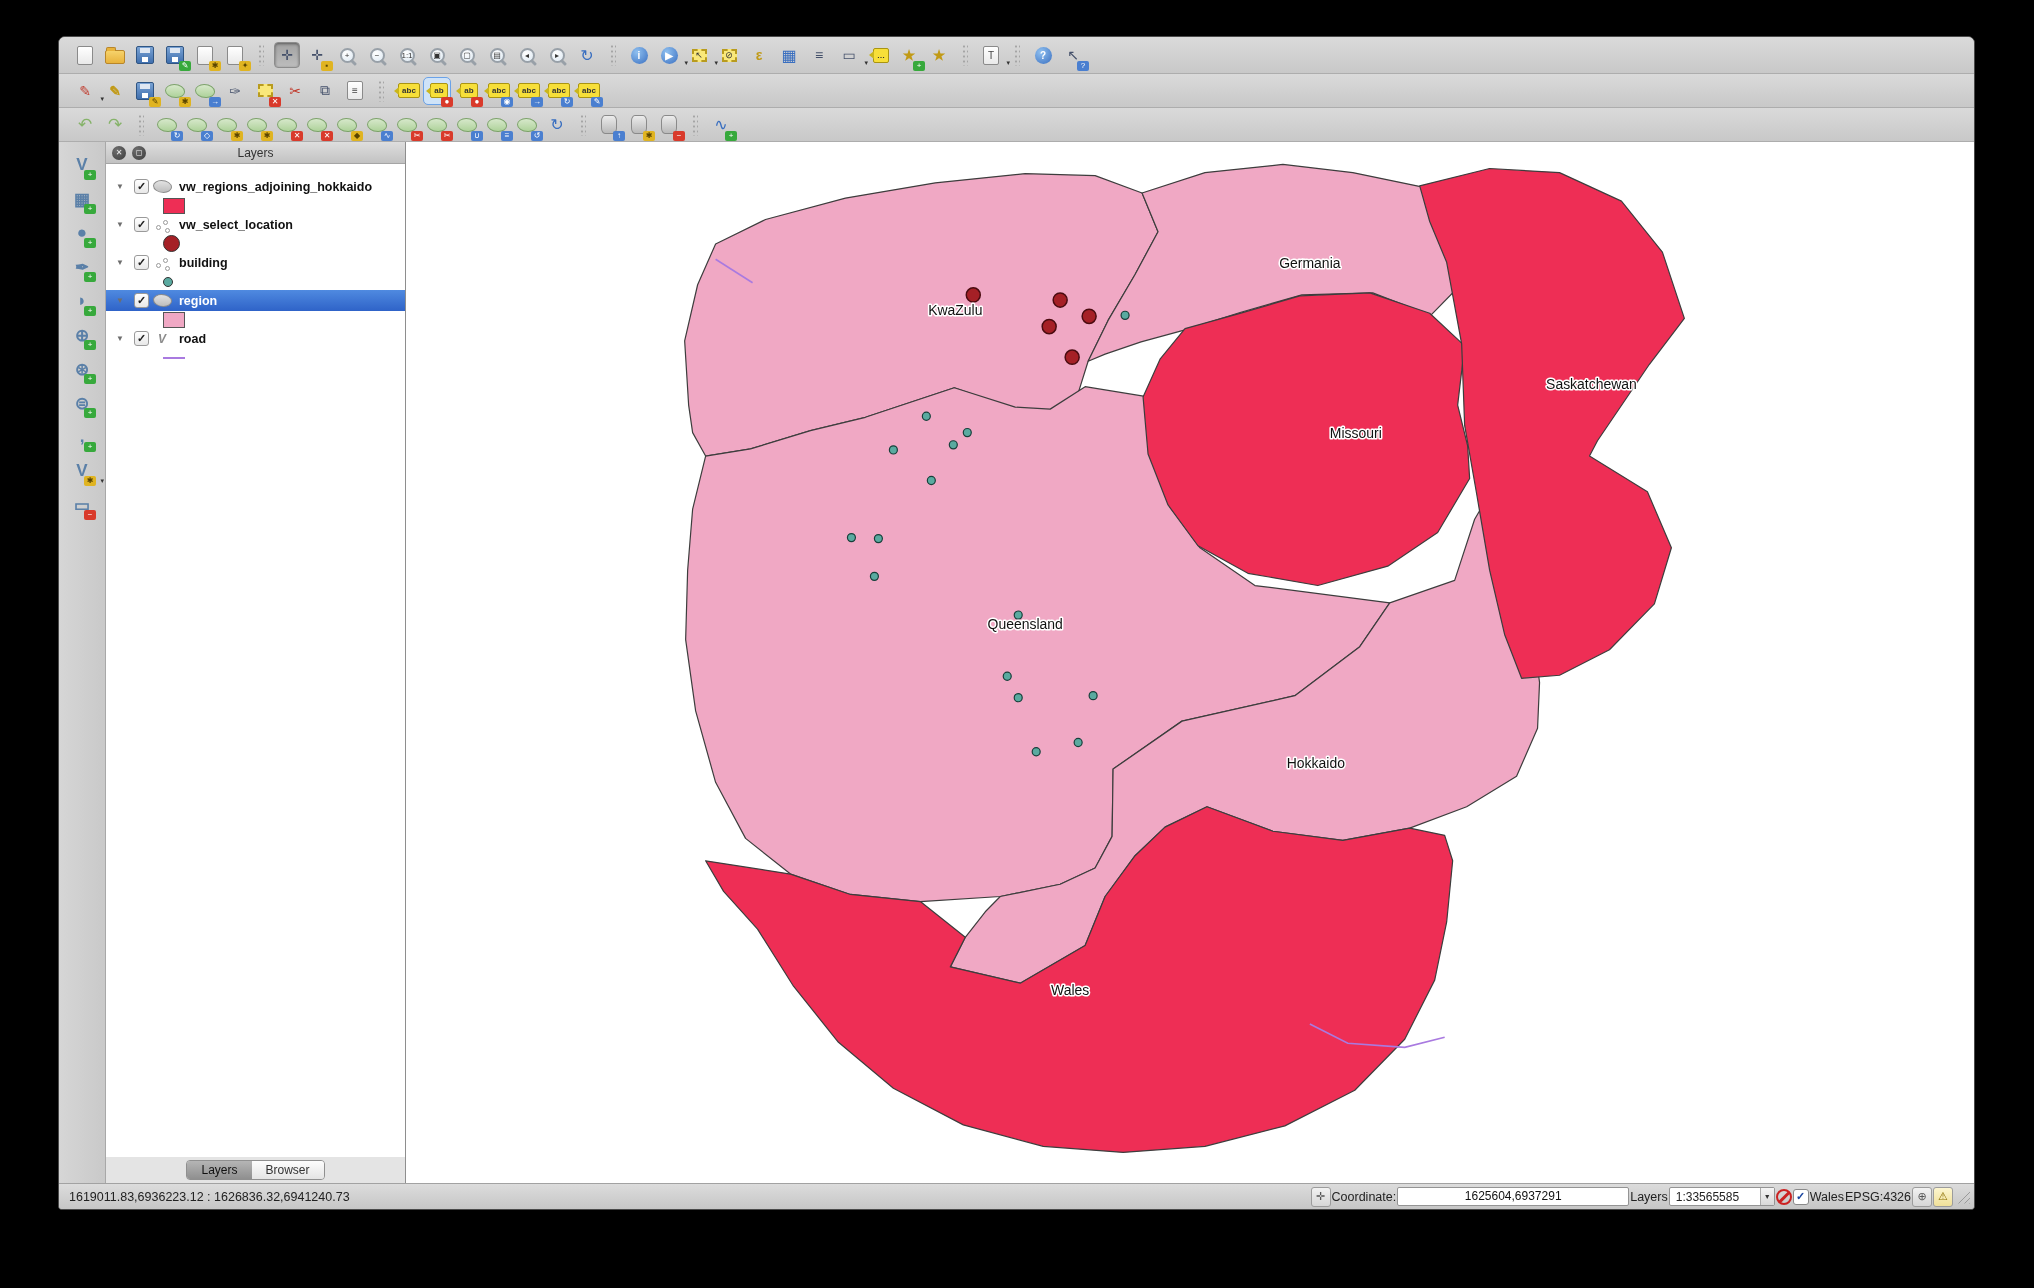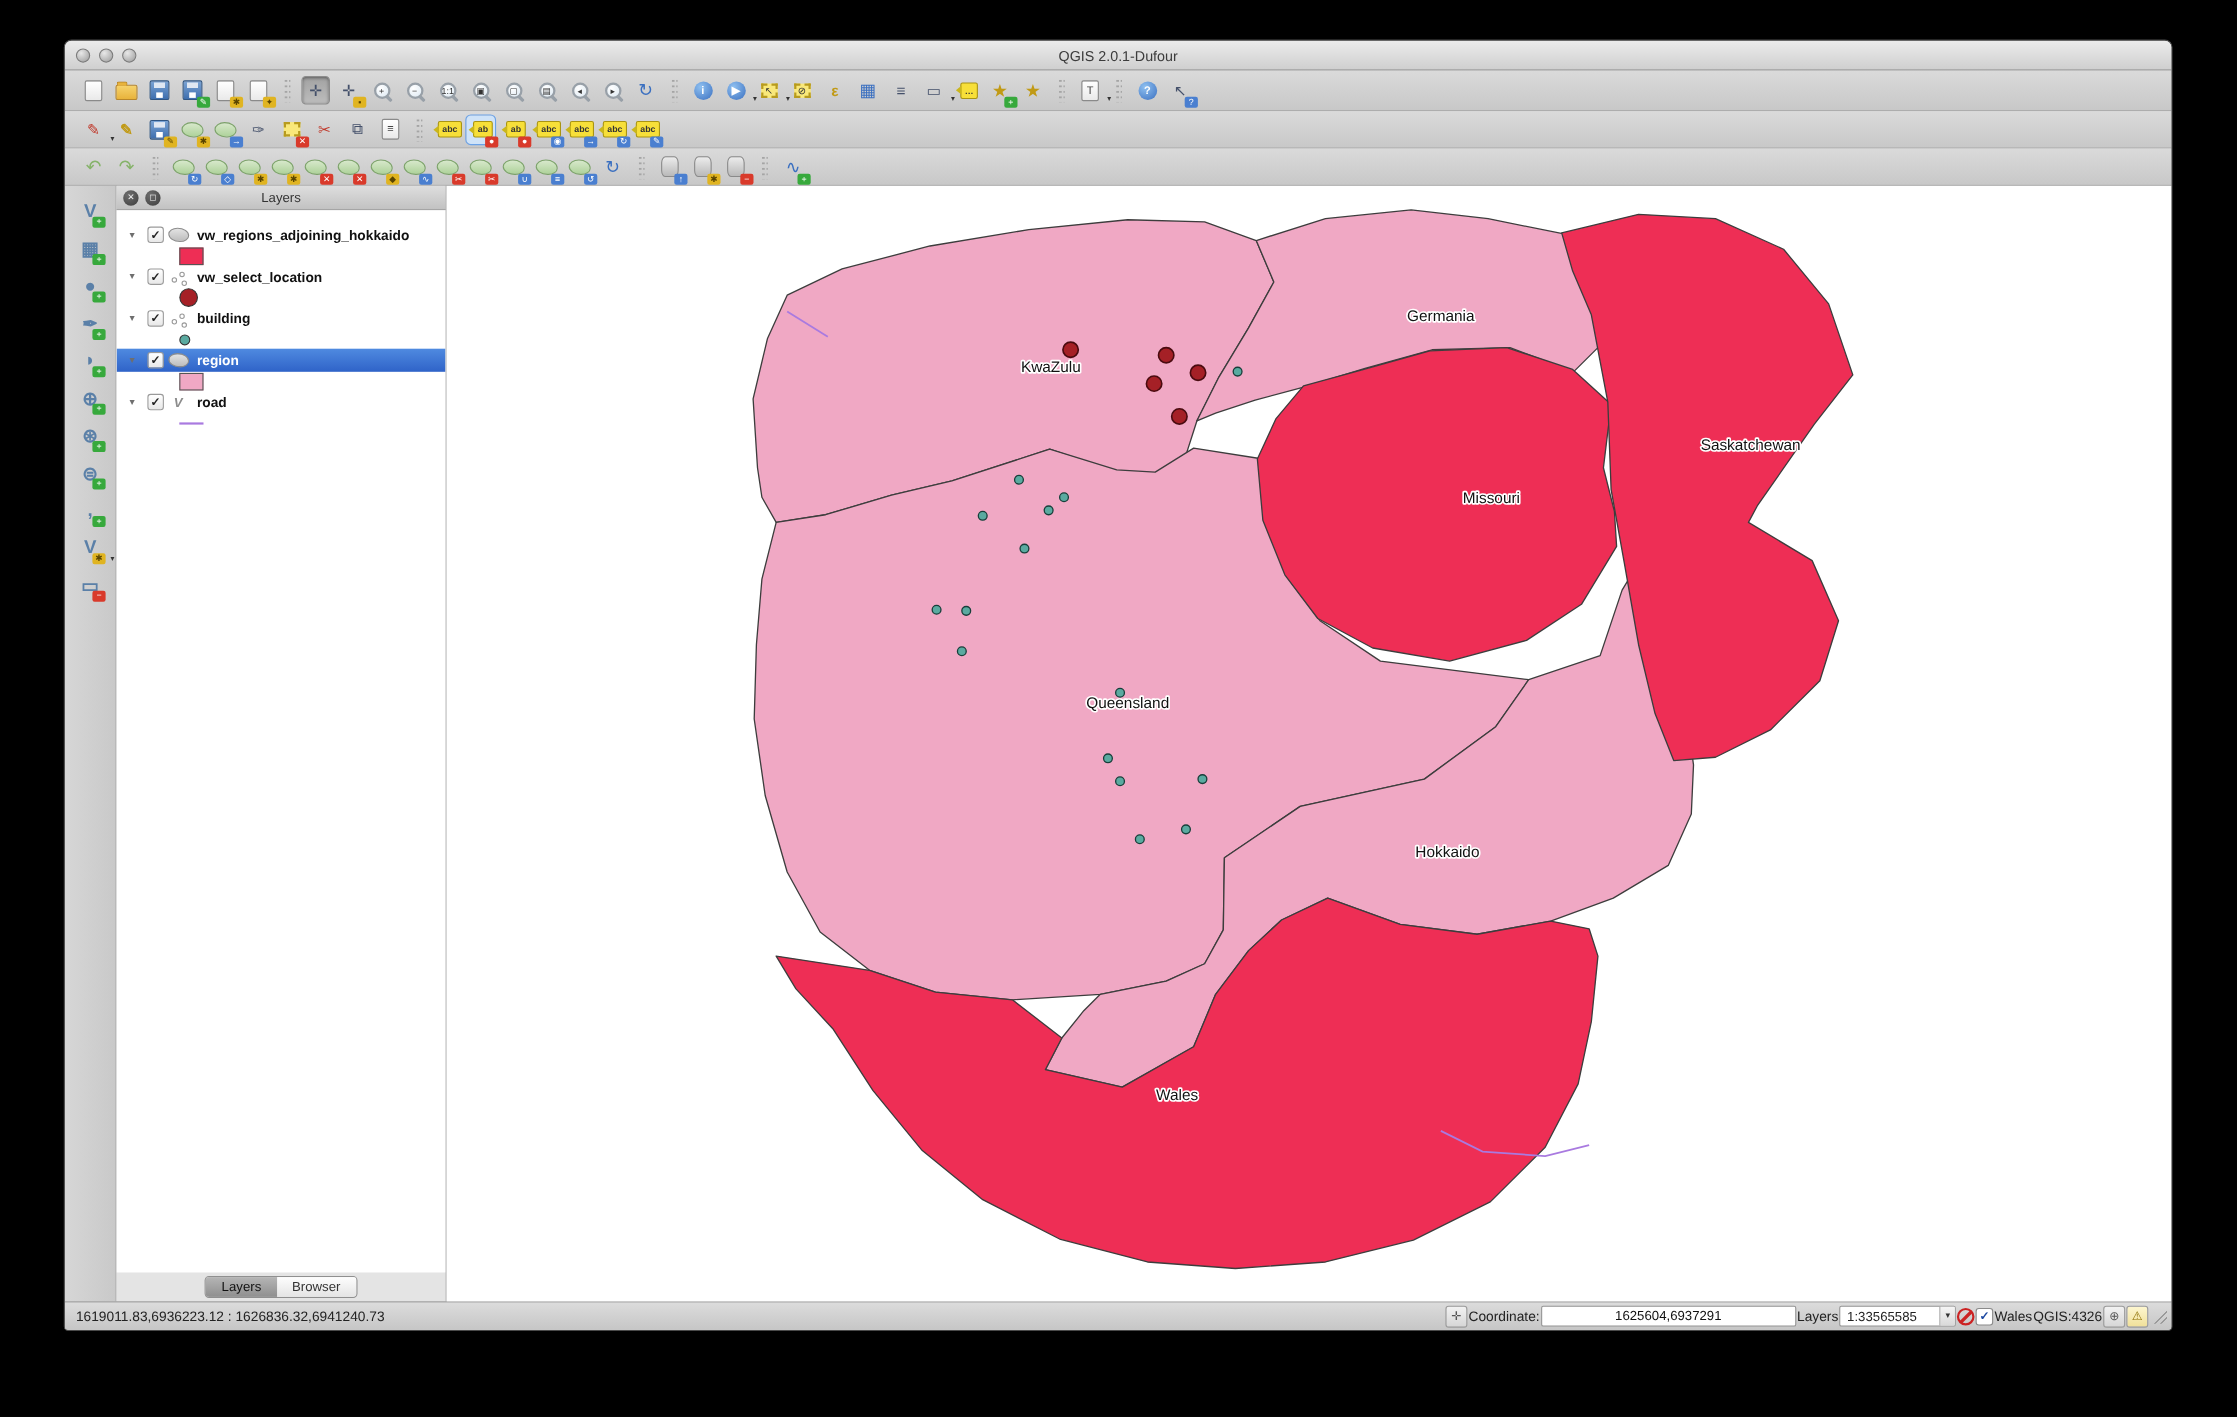--- a/index.html
+++ b/index.html
@@ -131,28 +131,20 @@
   .grip{width:14px;height:14px;margin-left:2px;background:
     repeating-linear-gradient(135deg,transparent 0 3px,#9a9a9a 3px 4px);
     clip-path:polygon(100% 0,100% 100%,0 100%);}
 </style>
 </head>
 <body>
 
 <div id="page">
   <div id="window">
 
-    <div class="titlebar">
-      <div class="tl-group">
-        <span class="tl"></span>
-        <span class="tl"></span>
-        <span class="tl"></span>
-      </div>
-      <div class="title">QGIS 2.0.1-Dufour</div>
-    </div>
 
     <div class="tbrow tbrow1" id="tbrow1">
         <span class="tbgroup">
           <span class="tbi k-page">
             <span class="base"></span>
           </span>
           <span class="tbi k-folder">
             <span class="base"></span>
           </span>
           <span class="tbi k-floppy">
@@ -610,20 +602,20 @@
       <span>Coordinate:</span>
       <div class="coordbox">1625604,6937291</div>
       <span>Layers</span>
       <div class="scalecombo">
         <span class="scaleval">1:33565585</span>
         <span class="scalearrow">▼</span>
       </div>
       <span class="stoprender"></span>
       <span class="rchk">✓</span>
       <span>Wales</span>
-      <span class="crs">QGIS:4326</span>
+      <span class="crs">EPSG:4326</span>
       <span class="sb-ico">⊕</span>
       <span class="sb-ico warnbtn">⚠</span>
       <span class="grip"></span>
     </div>
 
   </div>
 </div>
 
 </body></html>

